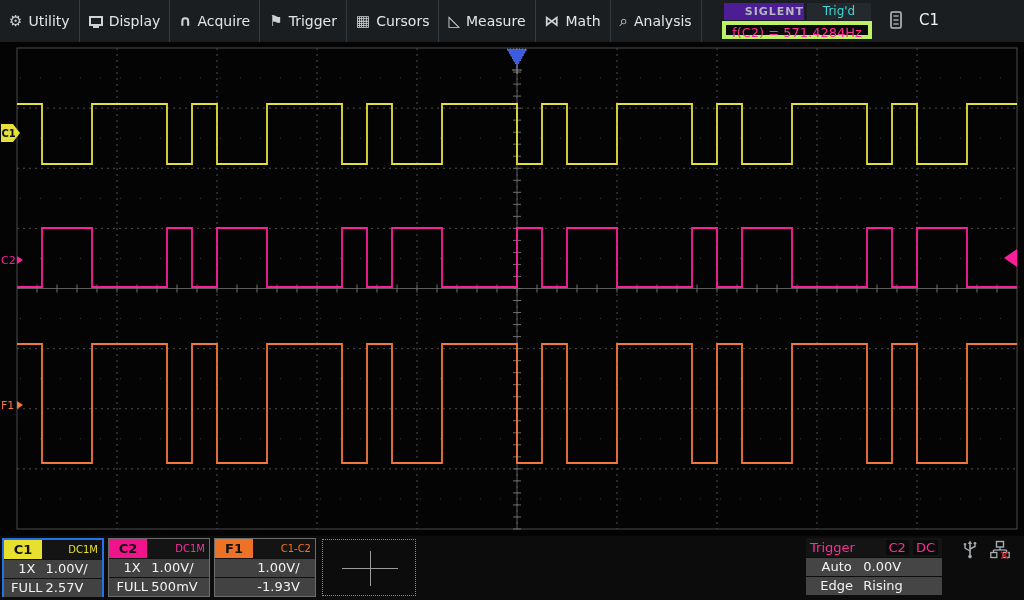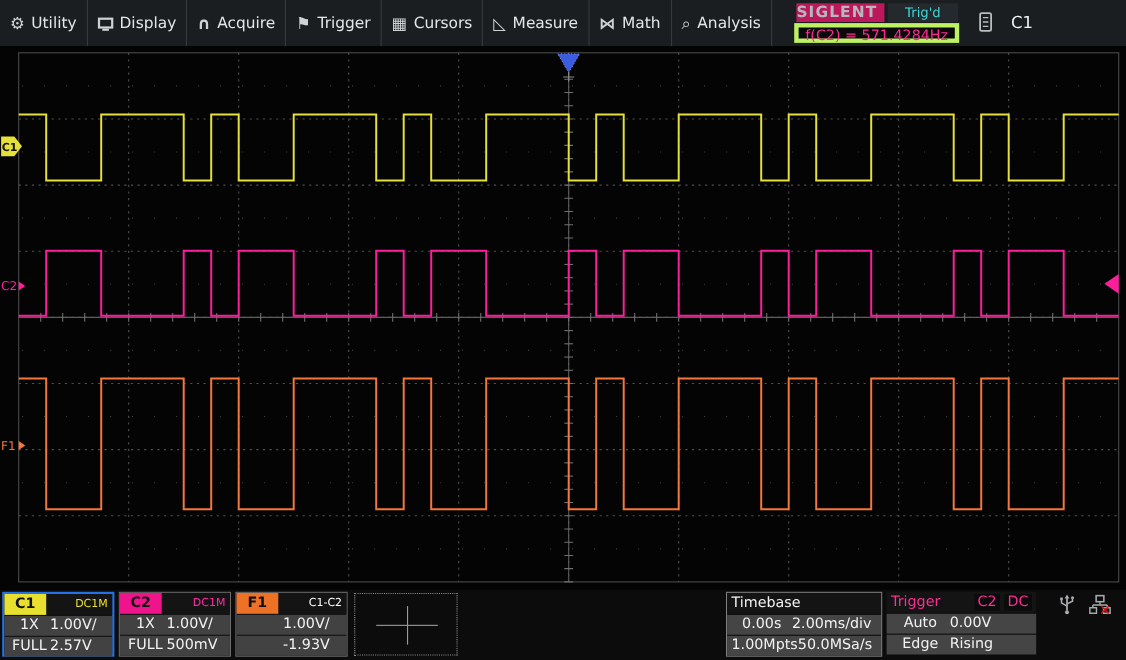--- a/index.html
+++ b/index.html
@@ -13,22 +13,22 @@
   .menu { display:flex; }
   .menu-item { display:flex; align-items:center; gap:6px; padding:0 9px;
     border-right:1px solid #353a3e; color:#e3e6e8; font-size:14px; cursor:pointer; }
   .menu-item .glyph { font-size:15px; color:#cfd3d6; line-height:1; }
   .glyph.mon { display:inline-block; width:14px; height:10px;
     border:2px solid #cfd3d6; position:relative; }
   .glyph.mon::after { content:""; position:absolute; left:2px; bottom:-4px;
     width:6px; height:2px; background:#cfd3d6; }
   .top-right { position:absolute; right:0; top:0; height:42px; width:310px; }
   .logo-chip { position:absolute; left:10px; top:3px; width:80px; height:17px;
-    background:#be185d; color:#b2b8bc; font-weight:bold; font-size:14px;
-    letter-spacing:1px; text-align:left; line-height:17px; }
+    background:#4c1d95; color:#b2b8bc; font-weight:bold; font-size:11px;
+    letter-spacing:1px; text-align:right; line-height:17px; }
   .trig-chip { position:absolute; left:93px; top:3px; width:64px; height:17px;
     background:#24292d; color:#3ed8d8; font-size:12px; text-align:center; line-height:17px; }
   .freq-chip { position:absolute; left:8px; top:21px; width:150px; height:18px;
     background:#0a0a0a; border:4px solid #bef264; color:#ff2d96; font-size:13px;
     text-align:center; line-height:16px; white-space:nowrap; }
   .list-icon { position:absolute; left:175px; top:10px; }
   .active-ch { position:absolute; left:205px; top:11px; color:#f2f2f2; font-size:15px; }
 
   
   .scope { position:absolute; left:0; top:42px; width:1024px; height:494px; background:#040404; }
@@ -284,50 +284,37 @@
       </div>
       <div class="chrow vals">
         <span class="lcell">FULL</span>
         <span class="rcell">500mV</span>
       </div>
     </div>
 
     <div class="chbox" style="left:214px">
       <div class="chrow head">
         <span class="badge" style="background:#ee7226">F1</span>
-        <span class="headval" style="color:#ffffff">C1-C2</span>
+        <span class="headval" style="color:#f97316">C1-C2</span>
       </div>
       <div class="chrow vals">
         <span class="lcell"></span>
         <span class="rcell">1.00V/</span>
       </div>
       <div class="chrow vals">
         <span class="lcell"></span>
         <span class="rcell">-1.93V</span>
       </div>
     </div>
 
     <div class="dottedbox">
       <div class="cross-h"></div>
       <div class="cross-v"></div>
     </div>
 
-    <div class="infobox" id="timebase-box">
-      <div class="head">
-          <span>Timebase</span>
-        </div>
-      <div class="irow">
-        <span class="lcell">0.00s</span>
-        <span class="rcell">2.00ms/div</span>
-      </div>
-      <div class="irow">
-        <span class="lcell">1.00Mpts</span>
-        <span class="rcell">50.0MSa/s</span>
-      </div>
-    </div>
 
     <div class="infobox" id="trigger-box">
       <div class="head">
         <span>Trigger</span>
         <span class="spacer"></span>
         <span class="tchip">C2</span>
         <span class="tchip">DC</span>
       </div>
       <div class="irow">
         <span class="lcell">Auto</span>

